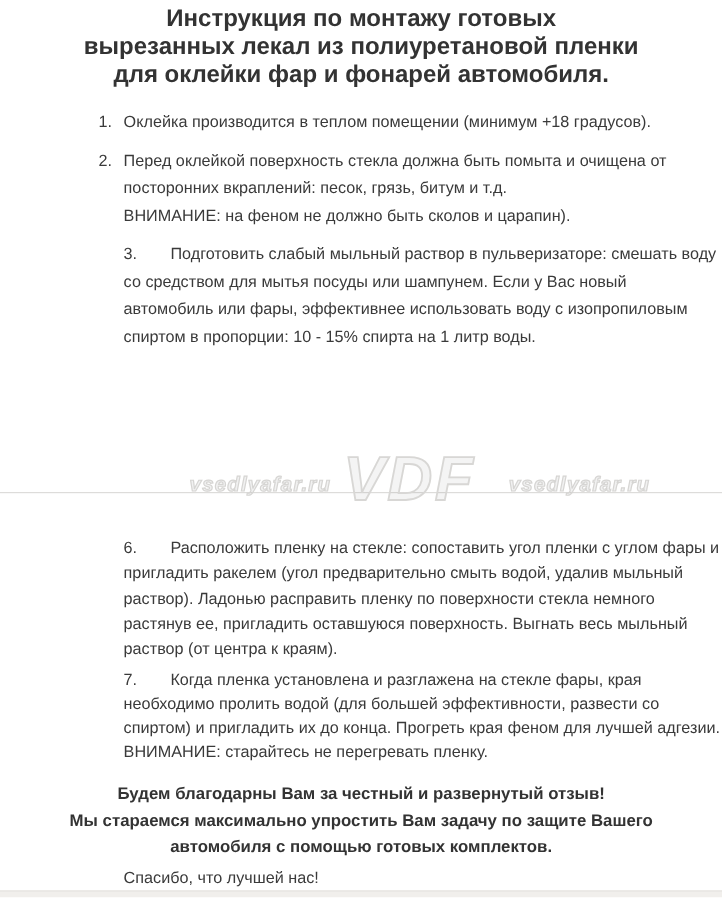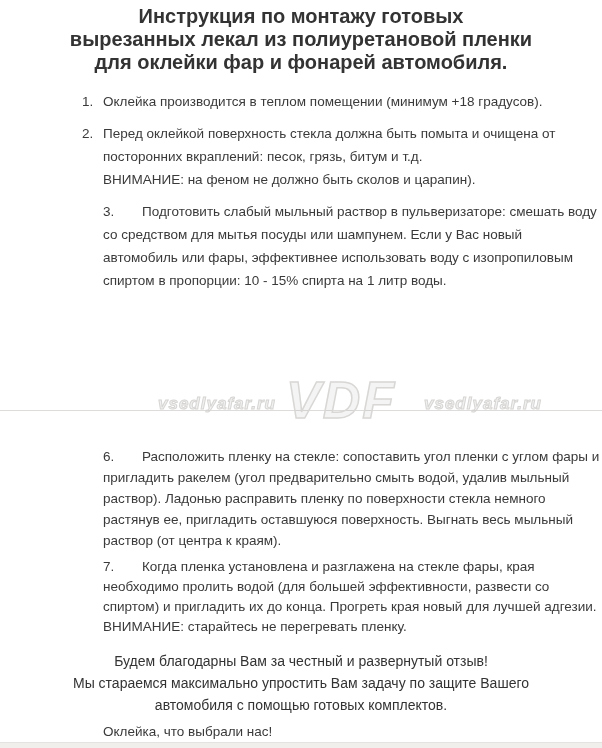--- a/index.html
+++ b/index.html
@@ -43,21 +43,21 @@
   .hang { left: 82px; width: 518px; display: flex; }
   .hang .num { width: 21px; flex-shrink: 0; }
   .hang .txt { width: 497px; white-space: pre-line; }
   .para { left: 103px; width: 497px; }
   .num-inline { display: inline-block; width: 39px; }
   .txt-inline { white-space: pre-line; }
   .lh21 { line-height: 21px; }
   .lh20 { line-height: 20px; }
   .footer-note {
     position: absolute; top: 650px; left: 0; width: 602px; z-index: 1;
-    text-align: center; font-size: 14px; font-weight: normal; line-height: 22px;
+    text-align: center; font-size: 14px; font-weight: bold; line-height: 22px;
     color: #333333; white-space: pre-line;
   }
   .thanks {
     position: absolute; top: 722px; left: 103px; z-index: 1;
     font-size: 13.5px; line-height: 20px;
   }
   .bottom-edge {
     position: absolute; top: 742px; left: 0; width: 602px; height: 6px; z-index: 2;
     background: #f1efec; border-top: 1px solid #e5e3e0;
   }
@@ -88,23 +88,23 @@
     <div class="txt">Перед оклейкой поверхность стекла должна быть помыта и очищена от посторонних вкраплений: песок, грязь, битум и т.д.
 ВНИМАНИЕ: на феном не должно быть сколов и царапин).</div>
   </div>
 
   <div class="item para" style="top:200px"><span class="num-inline">3.</span><span class="txt-inline">Подготовить слабый мыльный раствор в пульверизаторе: смешать воду со средством для мытья посуды или шампунем. Если у Вас новый автомобиль или фары, эффективнее использовать воду с изопропиловым спиртом в пропорции: 10 - 15% спирта на 1 литр воды.</span></div>
 
 
 
   <div class="item para lh21" style="top:446px"><span class="num-inline">6.</span><span class="txt-inline">Расположить пленку на стекле: сопоставить угол пленки с углом фары и пригладить ракелем (угол предварительно смыть водой, удалив мыльный раствор). Ладонью расправить пленку по поверхности стекла немного растянув ее, пригладить оставшуюся поверхность. Выгнать весь мыльный раствор (от центра к краям).</span></div>
 
-  <div class="item para lh20" style="top:557px"><span class="num-inline">7.</span><span class="txt-inline">Когда пленка установлена и разглажена на стекле фары, края необходимо пролить водой (для большей эффективности, развести со спиртом) и пригладить их до конца. Прогреть края новый для лучшей адгезии. ВНИМАНИЕ: старайтесь не перегревать пленку.</span></div>
+  <div class="item para lh20" style="top:557px"><span class="num-inline">7.</span><span class="txt-inline">Когда пленка установлена и разглажена на стекле фары, края необходимо пролить водой (для большей эффективности, развести со спиртом) и пригладить их до конца. Прогреть края феном для лучшей адгезии. ВНИМАНИЕ: старайтесь не перегревать пленку.</span></div>
 
   <div class="footer-note">Будем благодарны Вам за честный и развернутый отзыв!
 Мы стараемся максимально упростить Вам задачу по защите Вашего
 автомобиля с помощью готовых комплектов.</div>
 
-  <div class="thanks">Оклейка, что выбрали нас!</div>
+  <div class="thanks">Спасибо, что лучшей нас!</div>
 
   <div class="bottom-edge"></div>
 
 </div>
 
 </body></html>

